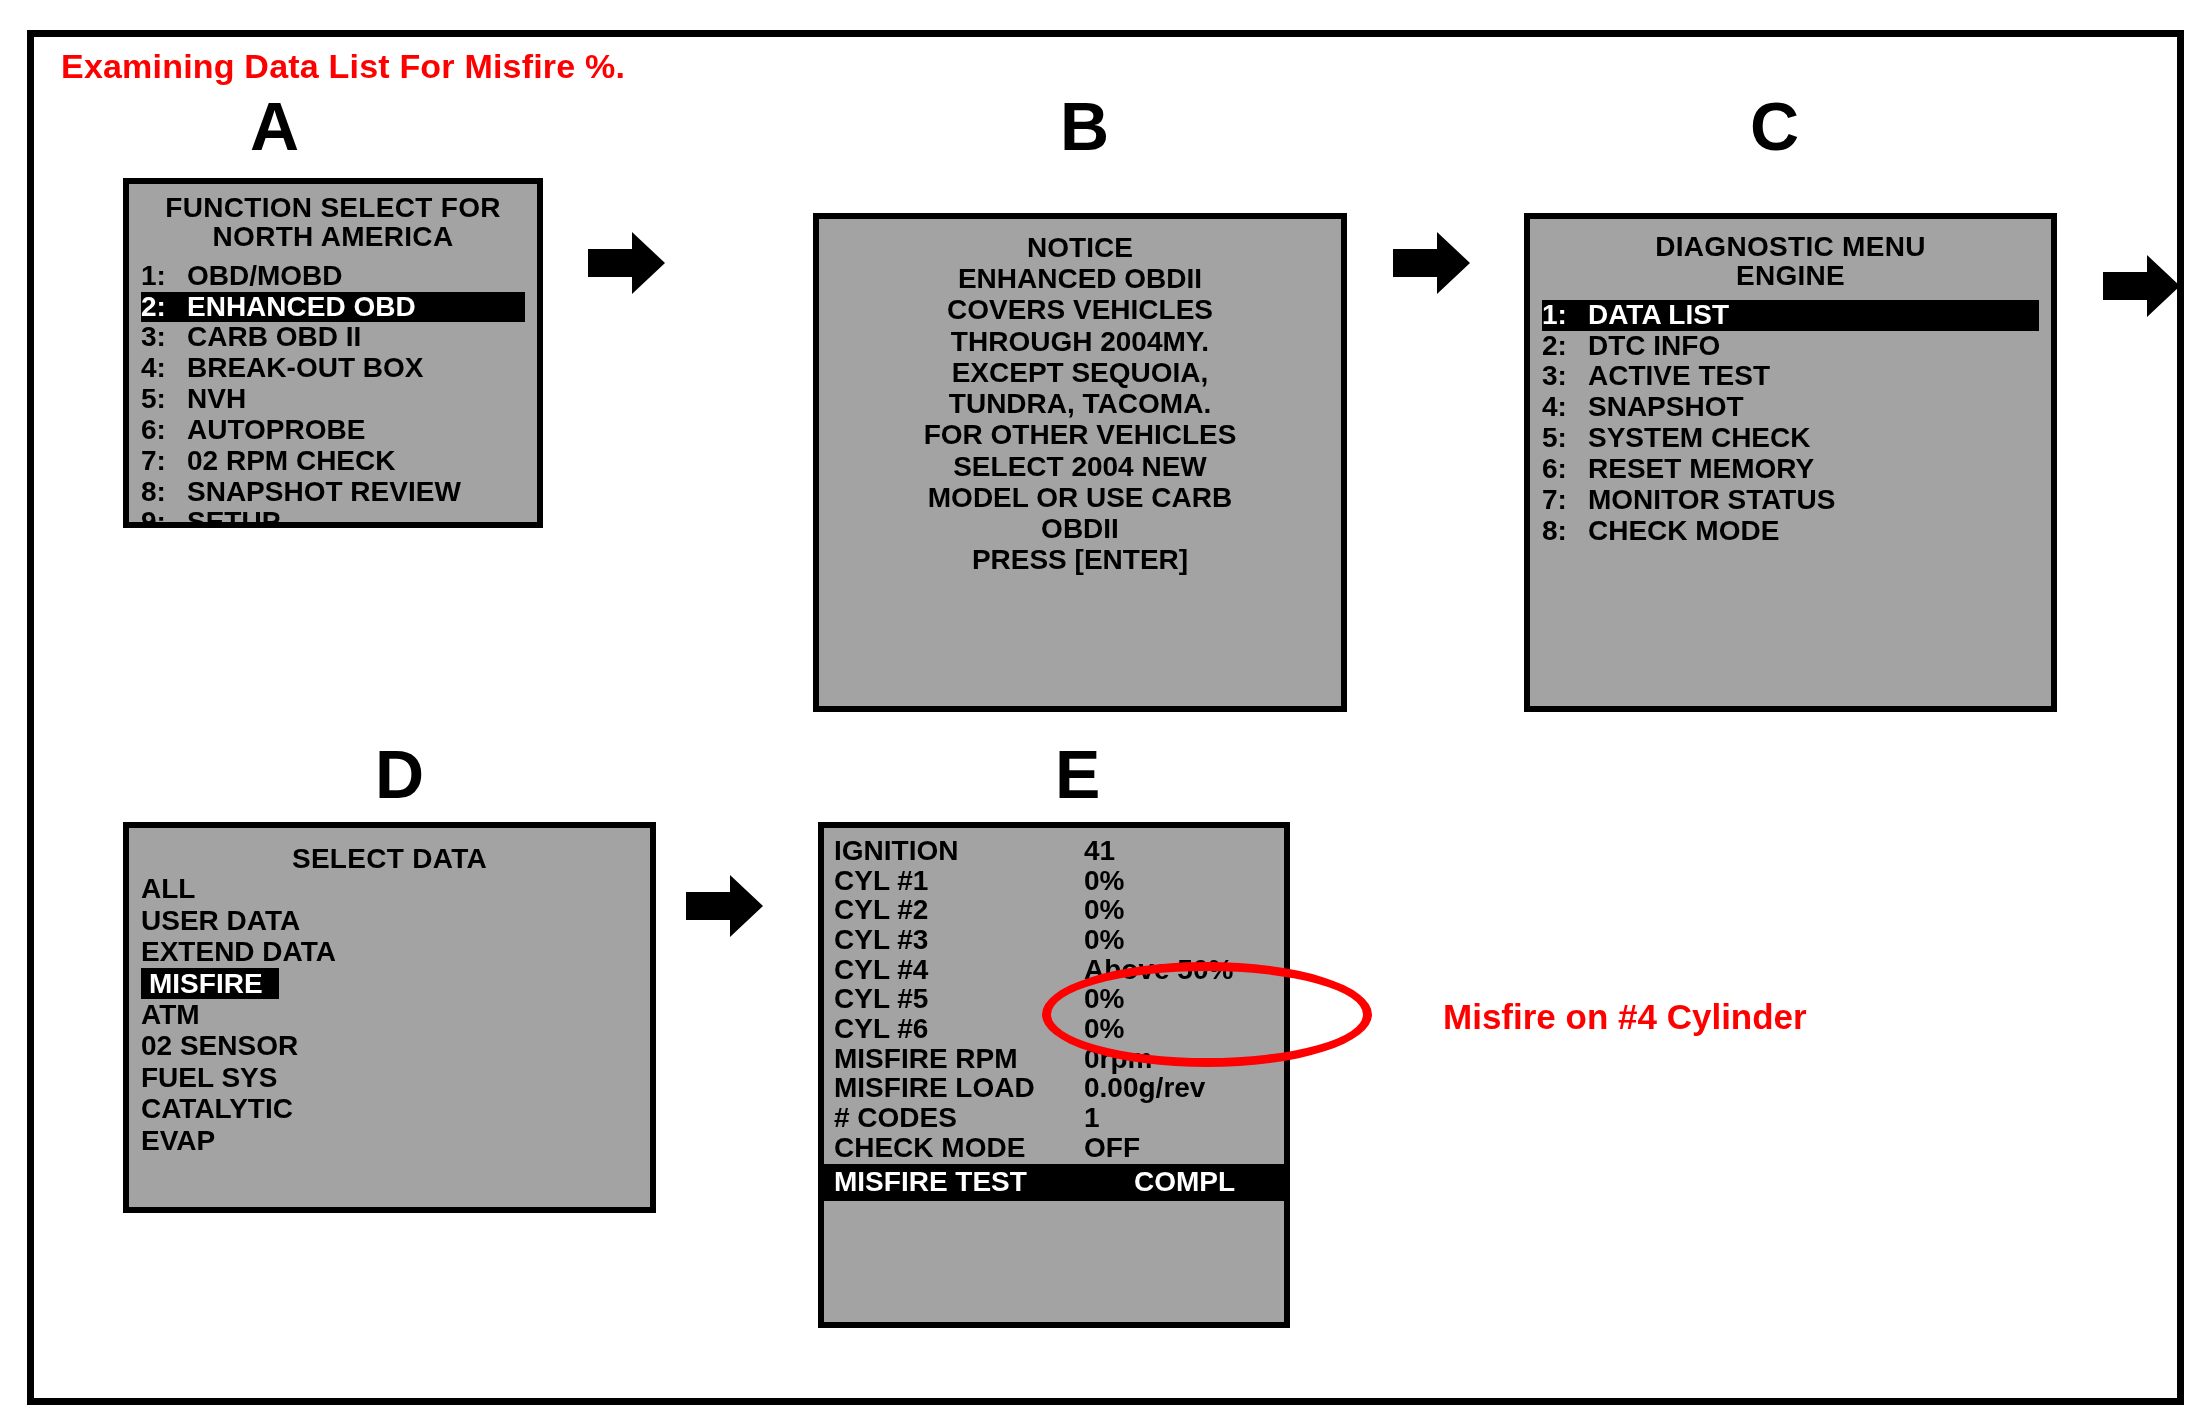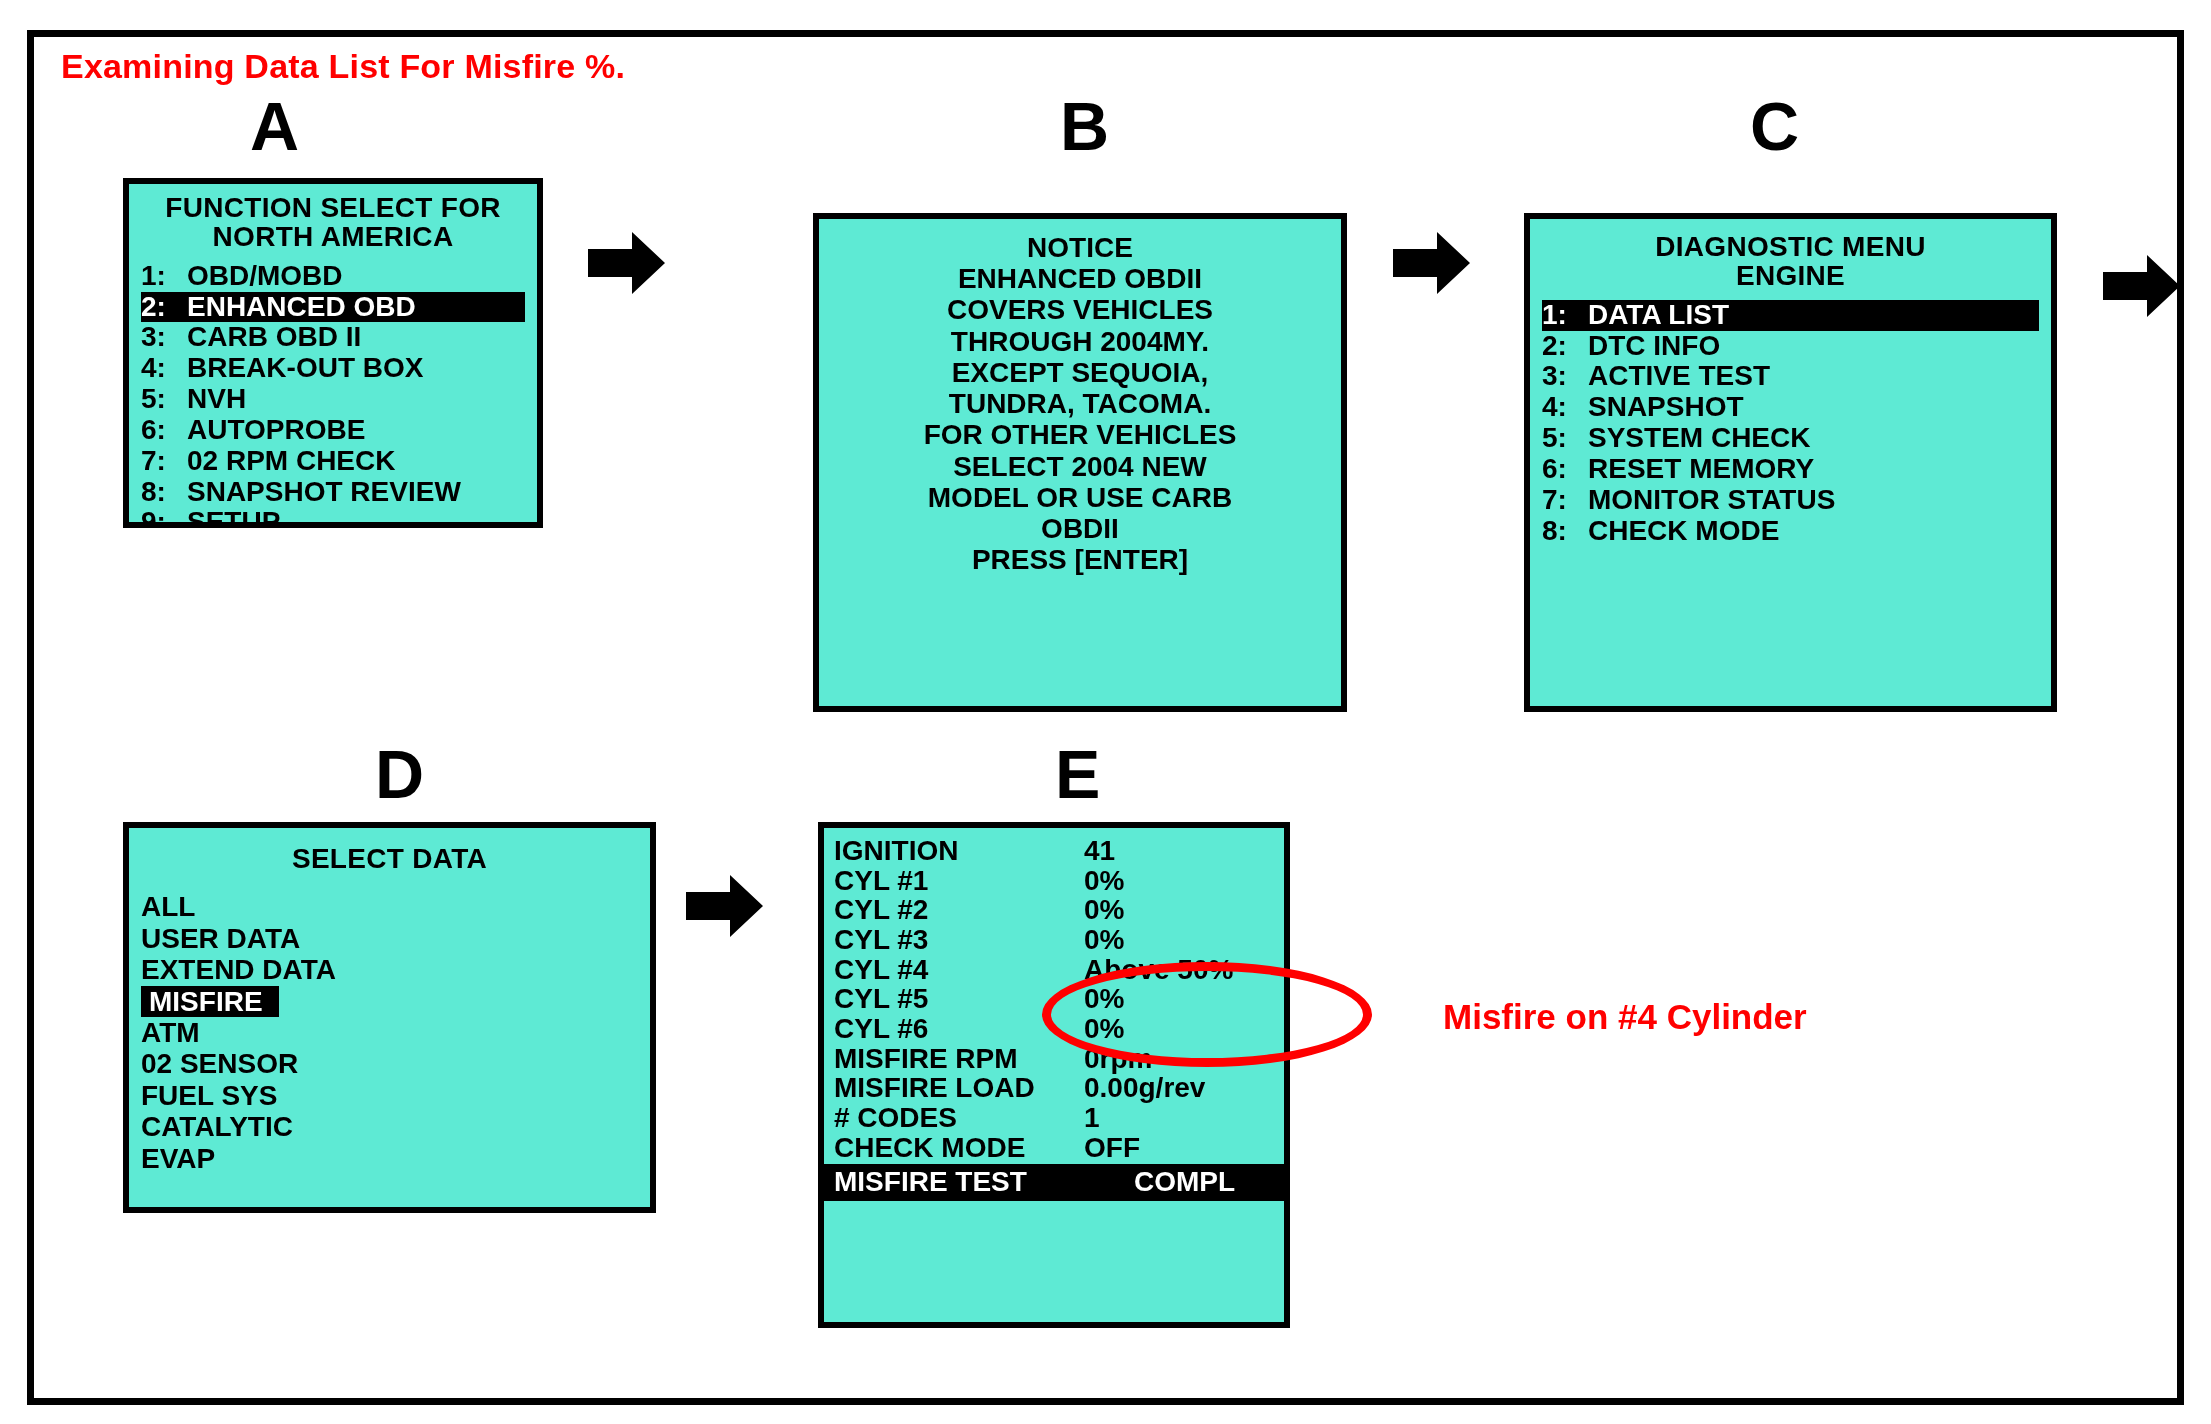--- a/index.html
+++ b/index.html
@@ -25,21 +25,21 @@
 
   
   .panel-letter{
     position:absolute;font-size:68px;font-weight:bold;color:#000;
     line-height:1;letter-spacing:0;
   }
 
   
   .screen{
     position:absolute;box-sizing:border-box;
-    border:6px solid #000;background:#5eead4;
+    border:6px solid #000;background:#a3a3a3;
     font-weight:bold;color:#000;overflow:hidden;
   }
   .screen-title{
     text-align:center;font-size:28px;line-height:1.05;font-weight:bold;
     letter-spacing:0.3px;white-space:nowrap;
   }
 
   
   .menu-list{margin-top:9px;}
   .menu-row{
@@ -209,21 +209,21 @@
 
 <div class="arrow" style="left:2103px;top:253px;">
   <svg width="78" height="66" viewBox="0 0 78 66">
       <path d="M0 19 L44 19 L44 2 L77 33 L44 64 L44 47 L0 47 Z" fill="#000"></path>
     </svg>
 </div>
 
 <div class="panel-letter" style="left:375px;top:740px;">D</div>
 <div class="screen" id="screen-d" style="left:123px;top:822px;width:533px;height:391px;padding:16px 12px 0 12px;">
   <div class="screen-title">SELECT DATA</div>
-  <div style="margin-top:18px;" id="d-list">
+  <div style="" id="d-list">
       <div><div class="plain-row">ALL</div></div>
       <div><div class="plain-row">USER DATA</div></div>
       <div><div class="plain-row">EXTEND DATA</div></div>
       <div><div class="plain-row selected">MISFIRE</div></div>
       <div><div class="plain-row">ATM</div></div>
       <div><div class="plain-row">02 SENSOR</div></div>
       <div><div class="plain-row">FUEL SYS</div></div>
       <div><div class="plain-row">CATALYTIC</div></div>
       <div><div class="plain-row">EVAP</div></div>
     </div>

